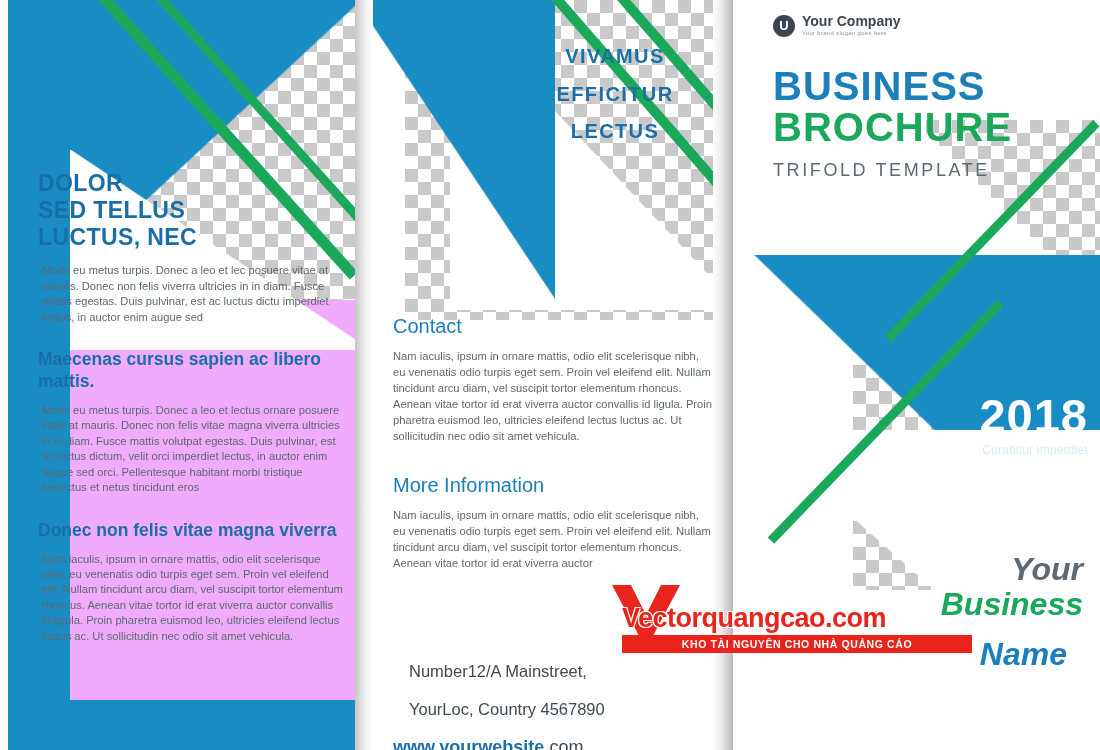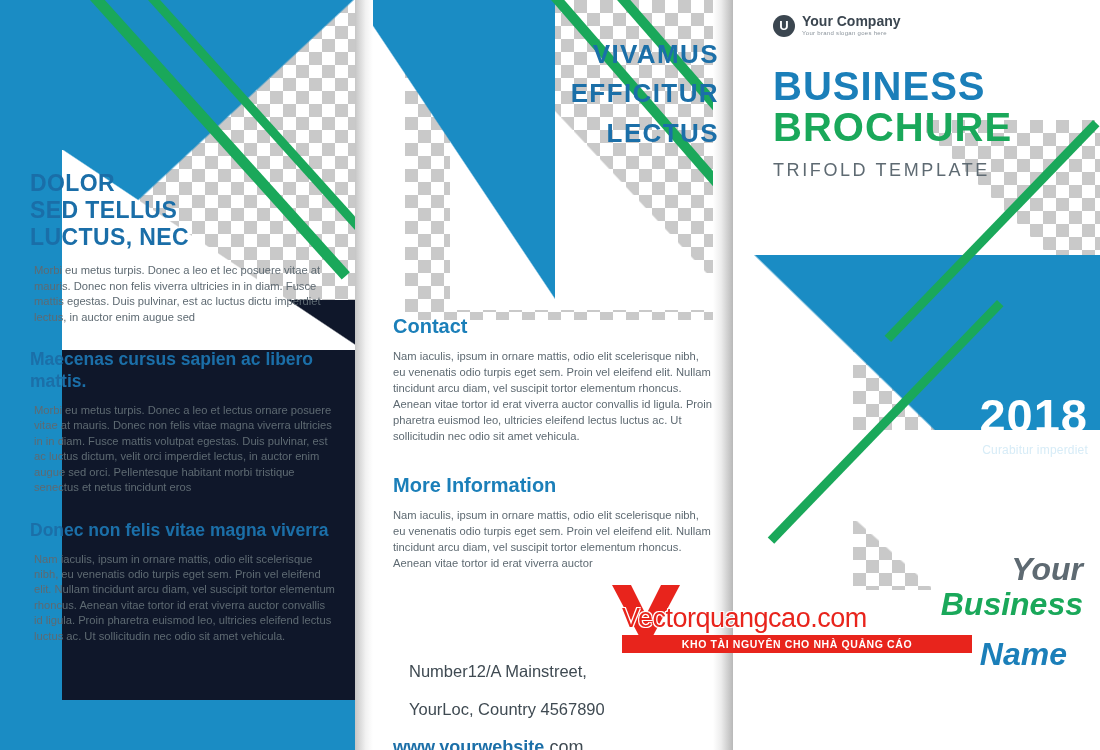--- a/index.html
+++ b/index.html
@@ -23,21 +23,21 @@
   .checker {
     background-image:
       linear-gradient(45deg, #c9c9c9 25%, transparent 25%, transparent 75%, #c9c9c9 75%),
       linear-gradient(45deg, #c9c9c9 25%, transparent 25%, transparent 75%, #c9c9c9 75%);
     background-size: 26px 26px;
     background-position: 0 0, 13px 13px;
     background-color: #ffffff;
   }
 
   
-  #panel1 { left: 0; top: 0; width: 355px; height: 750px; background: #0f172a; overflow: hidden; }
+  #panel1 { left: 8px; top: 0; width: 355px; height: 750px; background: #f0abfc; overflow: hidden; }
   #p1-bluebar { left: 0; top: 0; width: 62px; height: 750px; background: #1a8cc4; }
   #p1-checkertop { left: 62px; top: 0; width: 293px; height: 300px; }
   #p1-bluetri {
     left: 0; top: 0; width: 355px; height: 330px;
     background: linear-gradient(to bottom right, #1a8cc4 0%, #1a8cc4 49.6%, rgba(26,140,196,0) 50%);
   }
   #p1-greenline1 {
     left: 54px; top: -40px; width: 11px; height: 430px;
     background: #1aa85a; transform: rotate(-42deg); transform-origin: top left;
   }
@@ -82,25 +82,25 @@
   #p2-greenline {
     left: 170px; top: -30px; width: 10px; height: 430px;
     background: #1aa85a; transform: rotate(-41deg); transform-origin: top left;
   }
   #p2-greenline-b {
     left: 236px; top: -30px; width: 10px; height: 430px;
     background: #1aa85a; transform: rotate(-41deg); transform-origin: top left;
   }
   #p2-heading { left: 150px; top: 32px; width: 220px; }
   .p2-vivamus {
-    color: #1b6fa8; font-size: 26px; font-weight: bold; line-height: 1.28;
-    letter-spacing: 1.4px; margin: 6px; text-align: right;
+    color: #1b6fa8; font-size: 20px; font-weight: bold; line-height: 1.28;
+    letter-spacing: 1.4px; margin: 12px; text-align: center;
   }
   #p2-body { left: 38px; top: 315px; width: 320px; }
-  .p2-h { color: #1b7fb9; font-size: 20px; font-weight: bold; margin: 0 0 11px 0; }
+  .p2-h { color: #1b7fb9; font-size: 20px; font-weight: normal; margin: 0 0 11px 0; }
   .p2-p { color: #5e6a72; font-size: 11.2px; line-height: 1.42; margin: 0 0 30px 0; }
   #p2-contactinfo { left: 38px; top: 645px; width: 320px; }
   .p2-addr { color: #3f4a52; font-size: 16.5px; line-height: 1.32; margin: 16px; }
   .p2-web { color: #1b6fa8; font-size: 18px; font-weight: bold; margin: 6px 0 0 0; }
   .p2-web .tld { font-weight: normal; color: #3f4a52; }
 
   
   #panel3 { left: 733px; top: 0; width: 367px; height: 750px; background: #ffffff; overflow: hidden; }
   #p3-checker-tr { left: 180px; top: 120px; width: 190px; height: 190px; }
   #p3-checker-mid { left: 120px; top: 300px; width: 250px; height: 290px; }
@@ -151,21 +151,21 @@
     border-left: 34px solid transparent; border-right: 34px solid transparent;
     border-top: 64px solid #e8241c;
   }
   #wm-v2 {
     position: absolute; left: 19px; top: 0; width: 0; height: 0;
     border-left: 15px solid transparent; border-right: 15px solid transparent;
     border-top: 30px solid #ffffff;
   }
   #wm-text {
     position: absolute; left: 10px; top: 18px; width: 360px;
-    color: #e8241c; font-size: 27px; font-weight: normal; letter-spacing: -0.5px;
+    color: #e8241c; font-size: 27px; font-weight: bold; letter-spacing: -0.5px;
     text-shadow: 1px 1px 0 #ffffff, -1px -1px 0 #ffffff, 1px -1px 0 #ffffff, -1px 1px 0 #ffffff;
   }
   #wm-text .dotcom { color: #e8241c; }
   #wm-bar {
     position: absolute; left: 10px; top: 50px; width: 350px; height: 18px;
     background: #e8241c; color: #ffffff; font-size: 10.5px; font-weight: bold;
     letter-spacing: 0.6px; display: flex; align-items: center; justify-content: center;
   }
 </style>
 </head>

